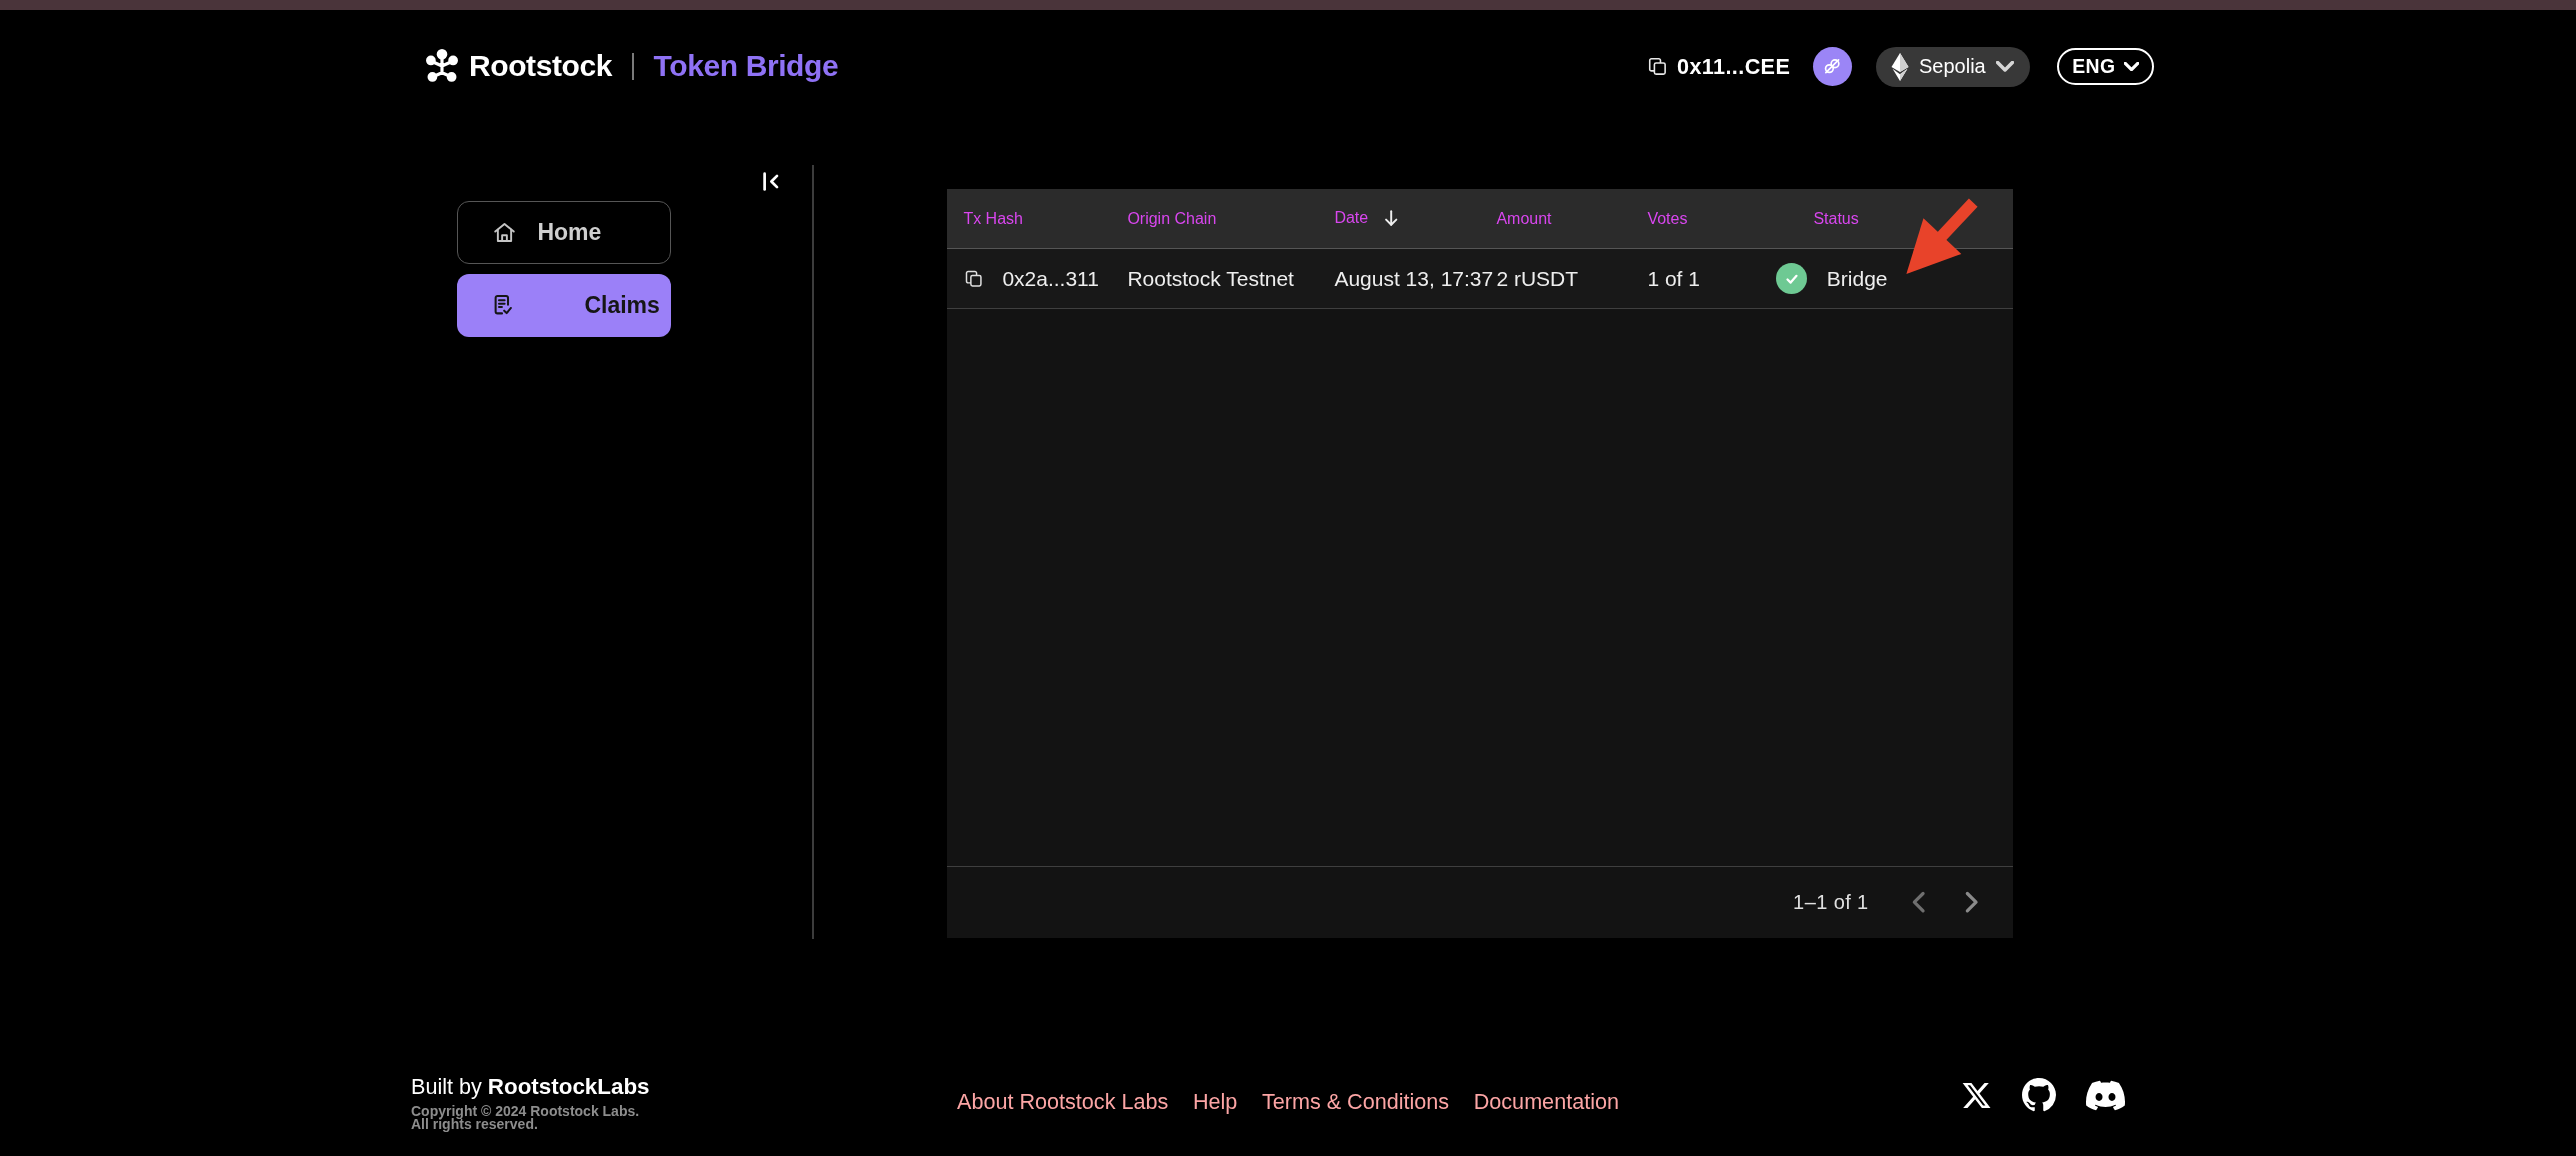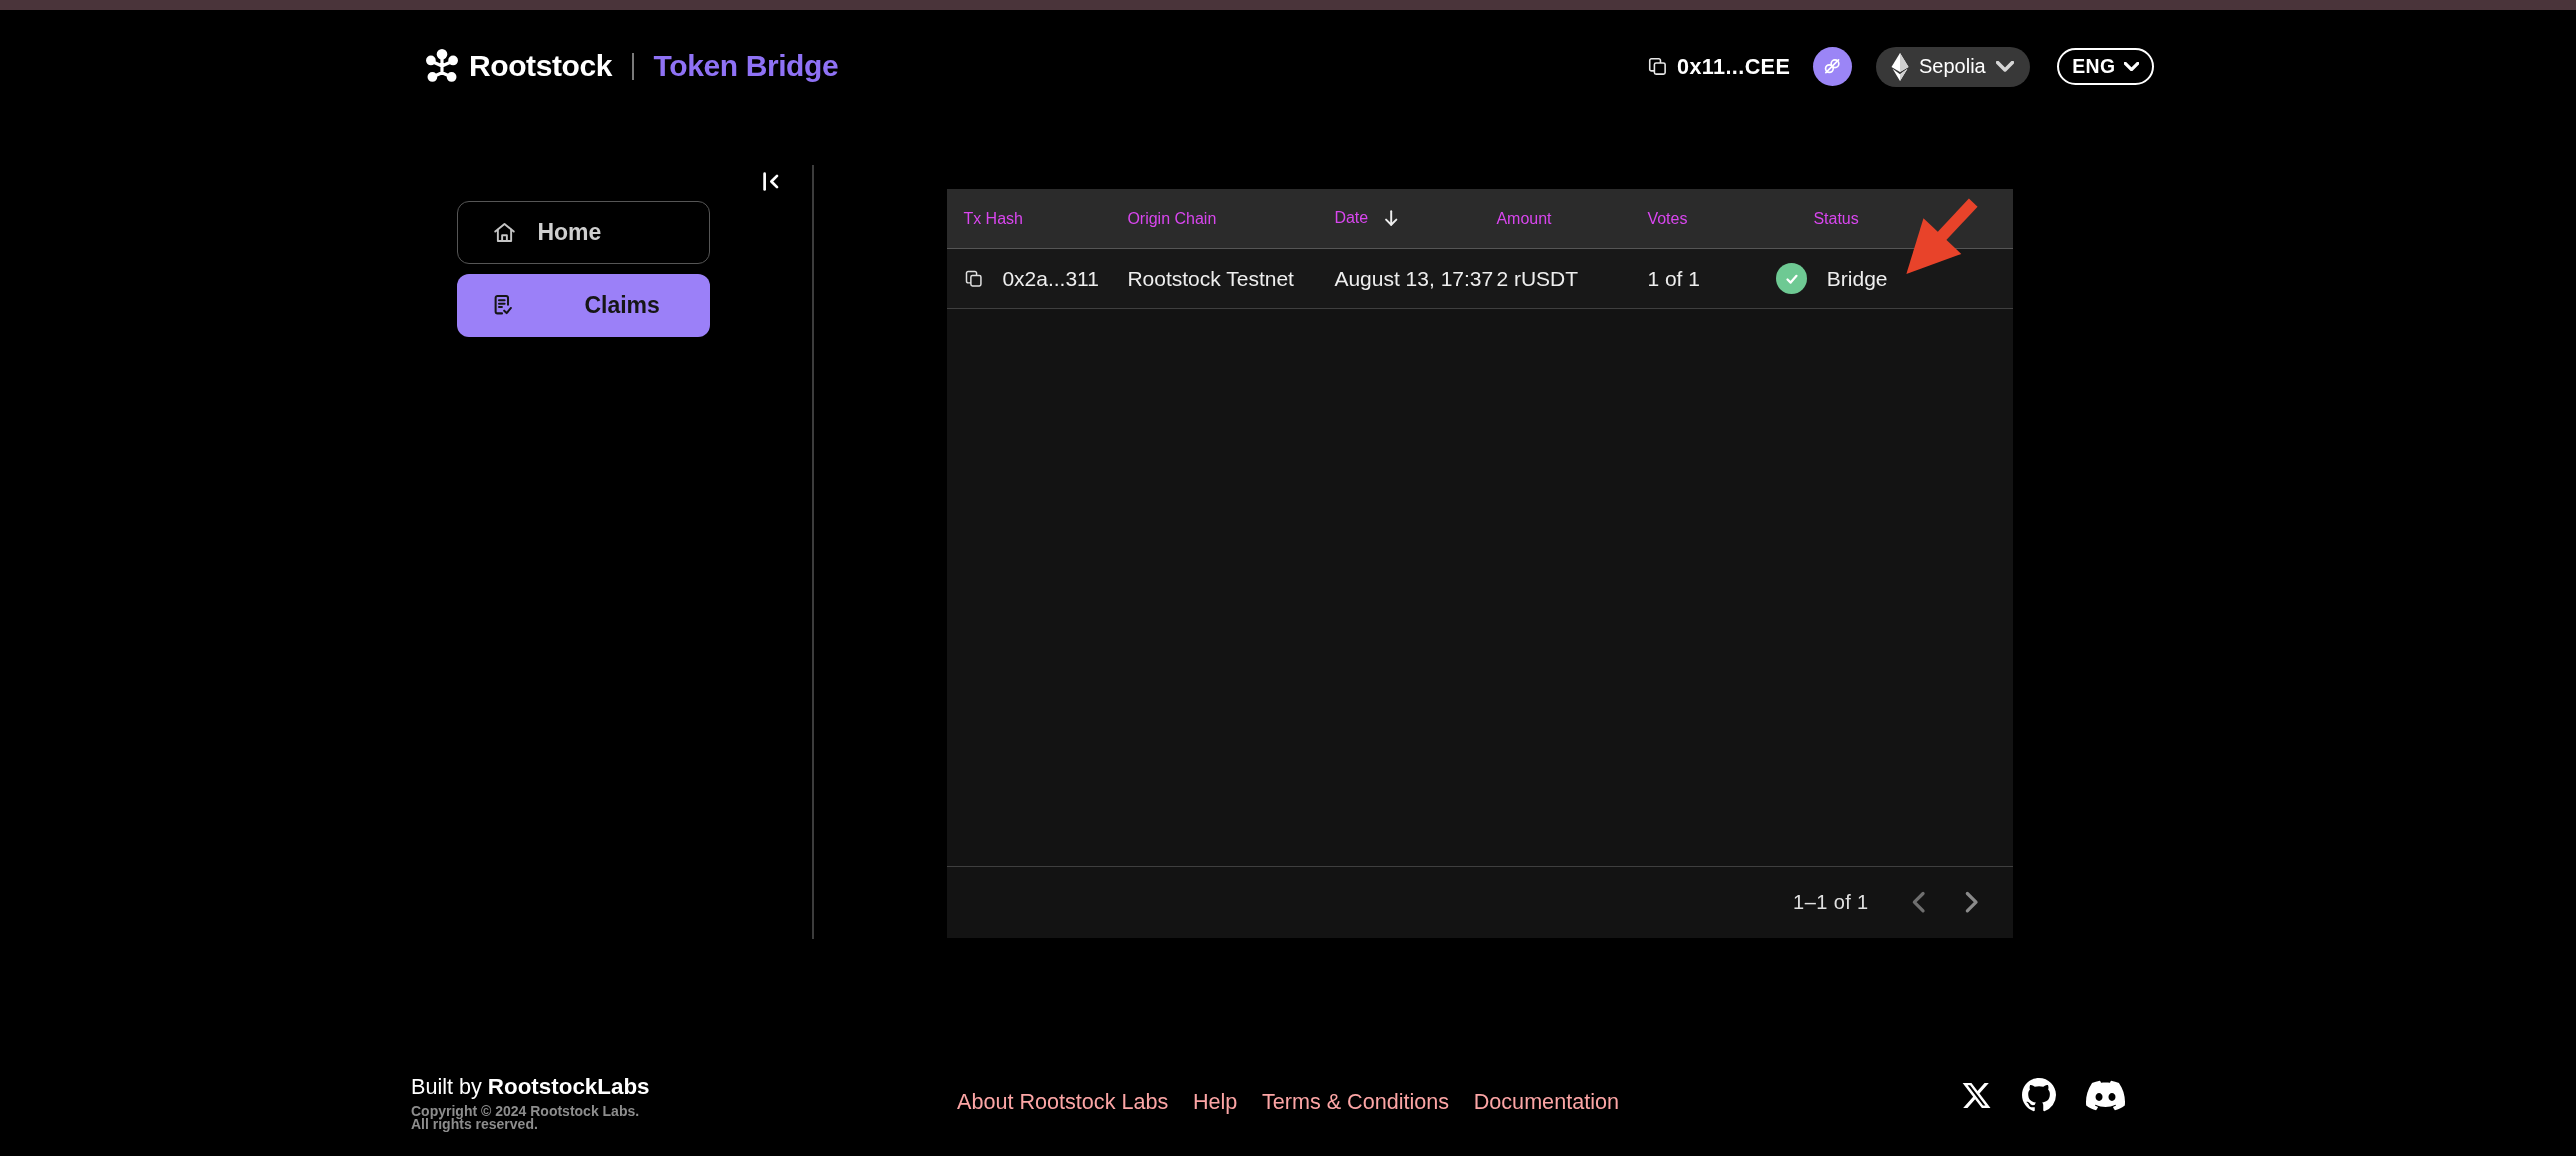--- a/index.html
+++ b/index.html
@@ -39,21 +39,21 @@
     height:37px; border:2.2px solid #fff; border-radius:745px; background:transparent;
     margin-left:27px; padding:0 13.4px;
     display:flex; align-items:center; cursor:pointer;
   }
   .lang-pill .label { font-size:19.4px; font-weight:600; margin-right:8.2px; color:#fff; letter-spacing:0.4px; }
 
   
   .collapse-btn { position:absolute; left:756px; top:165px; width:33px; height:33px;
     display:flex; align-items:center; justify-content:center; cursor:pointer; background:transparent; border:none; }
   .side-btn {
-    position:absolute; left:457px; width:253px; height:63px;
+    position:absolute; left:457px; width:214px; height:63px;
     border-radius:12px; display:flex; align-items:center;
     padding-left:33px; cursor:pointer; border:none; background:transparent;
     font-family:inherit;
   }
   .side-btn .lbl { font-size:23px; font-weight:600; margin-left:19.4px; }
   .btn-home { top:201px; border:1.5px solid #565656; color:#cfcfcf; }
   .btn-claims { top:274px; background:#9b80f8; color:#161616;gap:48px; }
   .v-divider { position:absolute; left:812px; top:165px; width:1.5px; height:774px; background:#3c3c3c; }
 
   

